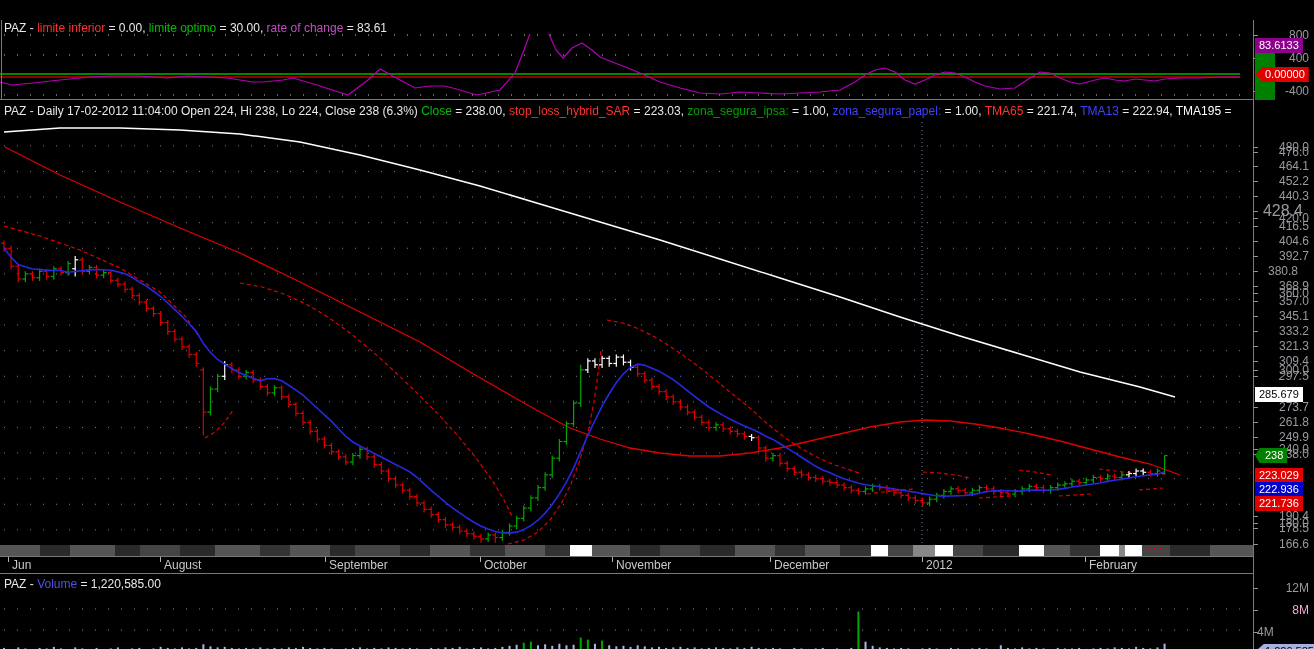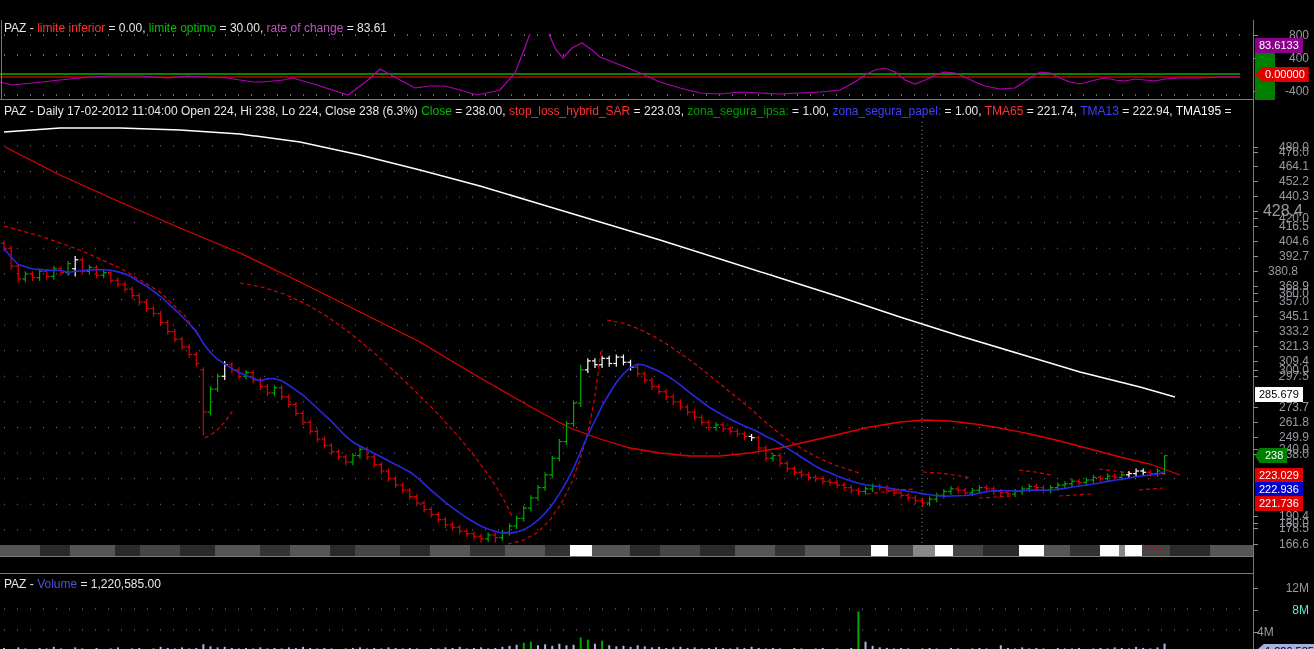--- a/index.html
+++ b/index.html
@@ -925,20 +925,38 @@
       <rect x="1125" y="525" width="17" height="11" fill="#ffffff"></rect>
       <rect x="1142" y="525" width="28" height="11" fill="#454545"></rect>
       <rect x="1170" y="525" width="40" height="11" fill="#2a2a2a"></rect>
       <rect x="1210" y="525" width="43" height="11" fill="#555555"></rect>
       <rect x="1147" y="527" width="2" height="2" fill="#e00000"></rect>
       <rect x="1153" y="527" width="2" height="2" fill="#e00000"></rect>
       <rect x="1159" y="527" width="2" height="2" fill="#e00000"></rect>
     </svg>
 
   <div class="hline" style="left:0;top:536px;width:1253px;"></div>
+  <div id="months-bar" style="position:absolute;left:0;top:537px;width:1253px;height:16px;">
+      <div style="position: absolute; left: 8px; top: 0px; width: 1px; height: 5px; background: rgb(176, 176, 176);"></div>
+      <div style="position: absolute; left: 160px; top: 0px; width: 1px; height: 5px; background: rgb(176, 176, 176);"></div>
+      <div style="position: absolute; left: 325px; top: 0px; width: 1px; height: 5px; background: rgb(176, 176, 176);"></div>
+      <div style="position: absolute; left: 480px; top: 0px; width: 1px; height: 5px; background: rgb(176, 176, 176);"></div>
+      <div style="position: absolute; left: 612px; top: 0px; width: 1px; height: 5px; background: rgb(176, 176, 176);"></div>
+      <div style="position: absolute; left: 770px; top: 0px; width: 1px; height: 5px; background: rgb(176, 176, 176);"></div>
+      <div style="position: absolute; left: 922px; top: 0px; width: 1px; height: 5px; background: rgb(176, 176, 176);"></div>
+      <div style="position: absolute; left: 1085px; top: 0px; width: 1px; height: 5px; background: rgb(176, 176, 176);"></div>
+      <div style="position: absolute; left: 12px; top: 1px; color: rgb(200, 200, 200); font-size: 12px; line-height: 14px; white-space: nowrap;">Jun</div>
+      <div style="position: absolute; left: 164px; top: 1px; color: rgb(200, 200, 200); font-size: 12px; line-height: 14px; white-space: nowrap;">August</div>
+      <div style="position: absolute; left: 329px; top: 1px; color: rgb(200, 200, 200); font-size: 12px; line-height: 14px; white-space: nowrap;">September</div>
+      <div style="position: absolute; left: 484px; top: 1px; color: rgb(200, 200, 200); font-size: 12px; line-height: 14px; white-space: nowrap;">October</div>
+      <div style="position: absolute; left: 616px; top: 1px; color: rgb(200, 200, 200); font-size: 12px; line-height: 14px; white-space: nowrap;">November</div>
+      <div style="position: absolute; left: 774px; top: 1px; color: rgb(200, 200, 200); font-size: 12px; line-height: 14px; white-space: nowrap;">December</div>
+      <div style="position: absolute; left: 926px; top: 1px; color: rgb(200, 200, 200); font-size: 12px; line-height: 14px; white-space: nowrap;">2012</div>
+      <div style="position: absolute; left: 1089px; top: 1px; color: rgb(200, 200, 200); font-size: 12px; line-height: 14px; white-space: nowrap;">February</div>
+    </div>
   <div class="hline" style="left:0;top:553px;width:1253px;"></div>
 
   <div class="titlebar" style="top:557px;"><span style="color: rgb(232, 232, 232);">PAZ - </span><span style="color: rgb(80, 80, 224);">Volume</span><span style="color: rgb(232, 232, 232);"> = 1,220,585.00</span></div>
   <svg id="vol-svg" width="1253" height="77" viewBox="0 572 1253 77" style="left:0;top:572px;">
       <line x1="4" y1="568" x2="1248" y2="568" stroke="#9aa0c0" stroke-width="1" stroke-dasharray="1,12" opacity="0.85"></line>
       <line x1="4" y1="589" x2="1248" y2="589" stroke="#9aa0c0" stroke-width="1" stroke-dasharray="1,12" opacity="0.85"></line>
       <line x1="4" y1="610" x2="1248" y2="610" stroke="#9aa0c0" stroke-width="1" stroke-dasharray="1,12" opacity="0.85"></line>
       <line x1="4" y1="630" x2="1248" y2="630" stroke="#9aa0c0" stroke-width="1" stroke-dasharray="1,12" opacity="0.85"></line>
       <rect x="3" y="627.92" width="2" height="2.08" fill="#b0b4e0"></rect>
       <rect x="10.120000000000001" y="628.96" width="2" height="1.04" fill="#b0b4e0"></rect>
@@ -1168,21 +1186,21 @@
       <div style="position: absolute; left: 4px; top: 490px; width: 52px; text-align: right; color: rgb(154, 154, 160); font-size: 12px; line-height: 12px;">190.4</div>
       <div style="position: absolute; left: 0px; top: 503px; width: 5px; height: 1px; background: rgb(144, 144, 144);"></div>
       <div style="position: absolute; left: 4px; top: 497px; width: 52px; text-align: right; color: rgb(154, 154, 160); font-size: 12px; line-height: 12px;">180.0</div>
       <div style="position: absolute; left: 0px; top: 508px; width: 5px; height: 1px; background: rgb(144, 144, 144);"></div>
       <div style="position: absolute; left: 4px; top: 502px; width: 52px; text-align: right; color: rgb(154, 154, 160); font-size: 12px; line-height: 12px;">178.5</div>
       <div style="position: absolute; left: 0px; top: 524px; width: 5px; height: 1px; background: rgb(144, 144, 144);"></div>
       <div style="position: absolute; left: 4px; top: 518px; width: 52px; text-align: right; color: rgb(154, 154, 160); font-size: 12px; line-height: 12px;">166.6</div>
       <div style="position: absolute; left: 0px; top: 568px; width: 5px; height: 1px; background: rgb(144, 144, 144);"></div>
       <div style="position: absolute; left: 4px; top: 562px; width: 52px; text-align: right; color: rgb(154, 154, 160); font-size: 12px; line-height: 12px;">12M</div>
       <div style="position: absolute; left: 0px; top: 590px; width: 5px; height: 1px; background: rgb(144, 144, 144);"></div>
-      <div style="position: absolute; left: 4px; top: 584px; width: 52px; text-align: right; color: #5eead4; font-size: 12px; line-height: 12px;">8M</div>
+      <div style="position: absolute; left: 4px; top: 584px; width: 52px; text-align: right; color: #f9a8d4; font-size: 12px; line-height: 12px;">8M</div>
       <div style="position: absolute; left: 0px; top: 612px; width: 5px; height: 1px; background: rgb(144, 144, 144);"></div>
       <div style="position: absolute; left: 4px; top: 606px; width: 52px; text-align: left; color: rgb(154, 154, 160); font-size: 12px; line-height: 12px;">4M</div>
       <div style="position: absolute; left: 2px; top: 18px; background: rgb(140, 0, 140); color: rgb(255, 255, 255); font-size: 11px; line-height: 13px; padding: 1px 4px; white-space: nowrap;">83.6133</div>
       <div style="position: absolute; left: 2px; top: 33px; background: rgb(0, 128, 0); color: rgb(255, 255, 255); font-size: 11px; line-height: 13px; padding: 17px 4px; white-space: nowrap;">30</div>
       <div style="position: absolute; left: 2px; top: 47px; background: rgb(224, 0, 0); color: rgb(255, 255, 255); font-size: 11px; line-height: 13px; padding: 1px 4px 1px 10px; white-space: nowrap; clip-path: polygon(0px 50%, 14% 0px, 100% 0px, 100% 100%, 14% 100%);">0.00000</div>
       <div style="position: absolute; left: 2px; top: 367px; background: rgb(255, 255, 255); color: rgb(0, 0, 0); font-size: 11px; line-height: 13px; padding: 1px 4px; white-space: nowrap;">285.679</div>
       <div style="position: absolute; left: 2px; top: 428px; background: rgb(0, 128, 0); color: rgb(255, 255, 255); font-size: 11px; line-height: 13px; padding: 1px 4px 1px 10px; white-space: nowrap; clip-path: polygon(0px 50%, 14% 0px, 100% 0px, 100% 100%, 14% 100%);">238</div>
       <div style="position: absolute; left: 2px; top: 448px; background: rgb(224, 0, 0); color: rgb(255, 255, 255); font-size: 11px; line-height: 13px; padding: 1px 4px; white-space: nowrap;">223.029</div>
       <div style="position: absolute; left: 2px; top: 462px; background: rgb(0, 0, 204); color: rgb(255, 255, 255); font-size: 11px; line-height: 13px; padding: 1px 4px; white-space: nowrap;">222.936</div>
       <div style="position: absolute; left: 2px; top: 476px; background: rgb(224, 0, 0); color: rgb(255, 255, 255); font-size: 11px; line-height: 13px; padding: 1px 4px; white-space: nowrap;">221.736</div>

